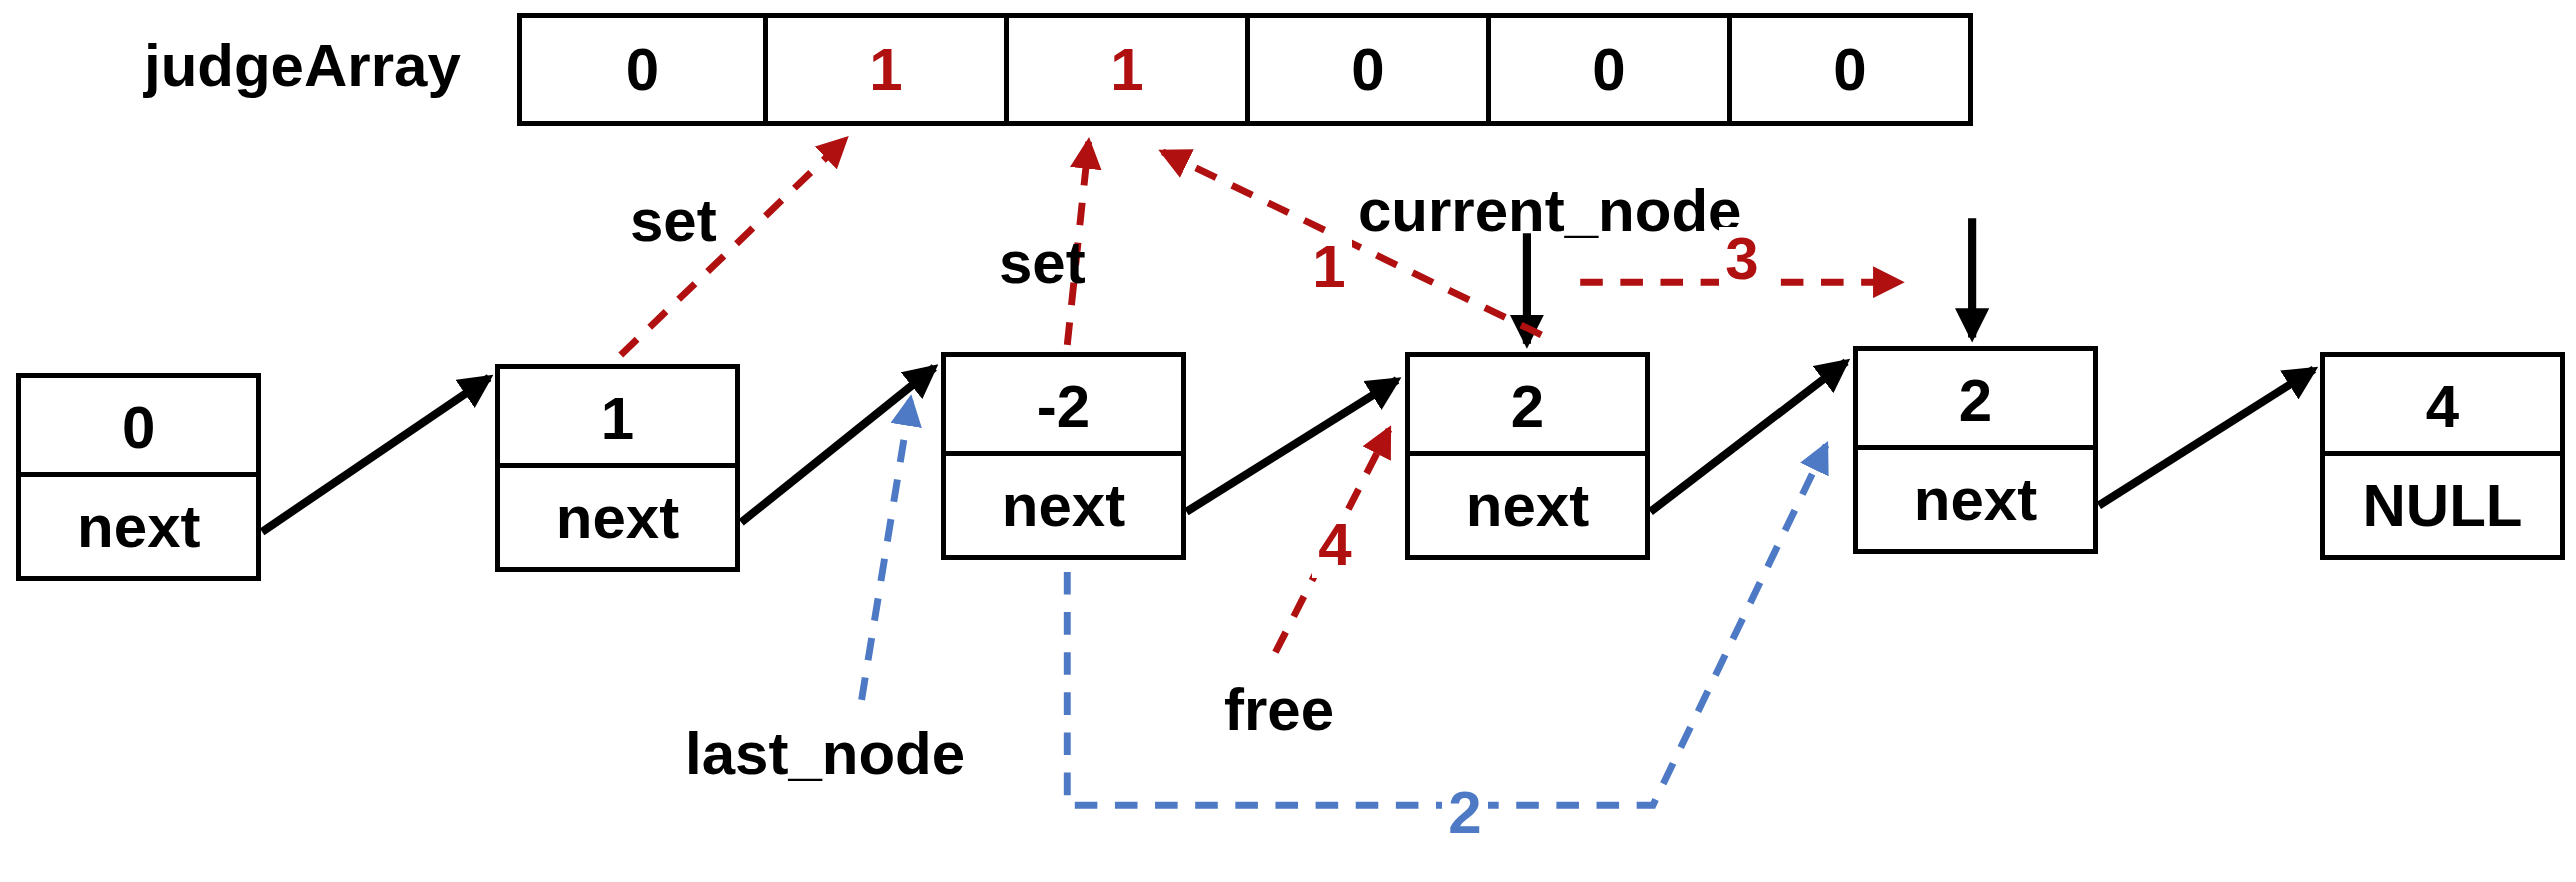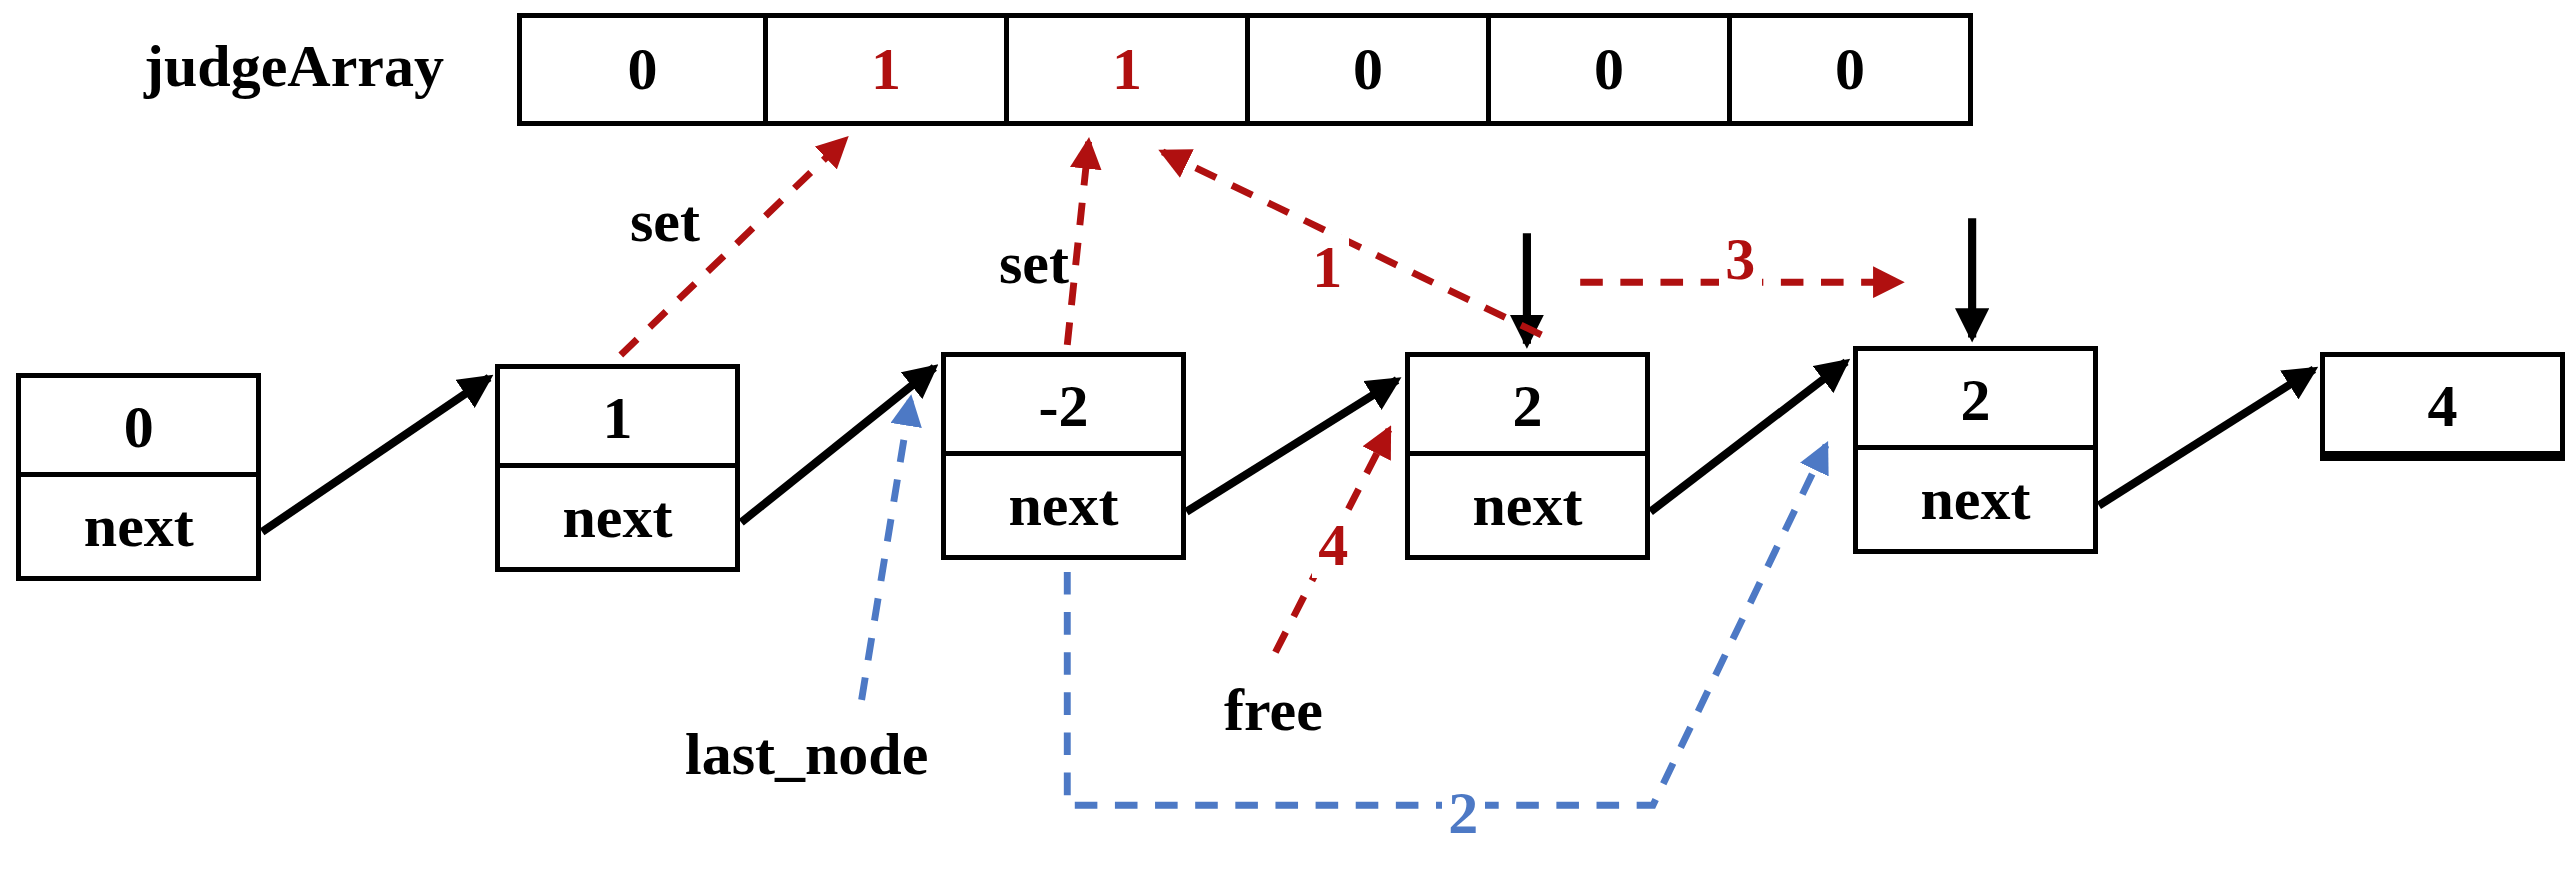--- a/index.html
+++ b/index.html
@@ -1,20 +1,20 @@
 <!DOCTYPE html>
 <html style="--red: #b01010; --blue: #4d79c5;font-size:10px"><head>
 <meta charset="utf-8">
 <style>
   :root { --red:#b01010; --blue:#4d79c5; }
   * { box-sizing: border-box; }
   html, body { margin:0; padding:0; background:#fff; }
   #canvas {
     position:relative; width:2576px; height:883px; background:#fff;
-    font-family:Liberation Serif, serif; font-weight:bold; color:#000;
+    font-family:Liberation Sans, sans-serif; font-weight:bold; color:#000;
     overflow:hidden;
   }
   .label { position:absolute; font-size:60px; line-height:1.08; white-space:nowrap; }
   .red-text { color:var(--red); }
   .blue-text { color:var(--blue); }
   .step { background:#fff; padding:0 6.3px; z-index:5; }
 
   
   .judge-array { position:absolute; left:517px; top:13px; display:flex; border:5px solid #000; background:#fff; z-index:1; }
   .acell { width:241px; height:103px; border-left:5px solid #000; text-align:center; line-height:103px; font-size:60px; }
@@ -63,20 +63,21 @@
   <div class="node" style="left:1405px; top:352px;">
     <div class="cell value">2</div>
     <div class="cell next">next</div>
   </div>
   <div class="node" style="left:1853px; top:346px;">
     <div class="cell value">2</div>
     <div class="cell next">next</div>
   </div>
   <div class="node" style="left:2320px; top:352px;">
     <div class="cell value">4</div>
+    <div class="cell next">NULL</div>
   </div>
 
   <svg class="arrows" width="2576" height="883" viewBox="0 0 4108 1408">
     <defs>
       <marker id="ah-black" viewBox="0 0 10 10" refX="8.5" refY="5" markerWidth="4.2" markerHeight="4.2" orient="auto-start-reverse">
         <path d="M0,0 L10,5 L0,10 z" fill="#000"></path>
       </marker>
       <marker id="ah-red" viewBox="0 0 10 10" refX="8.5" refY="5" markerWidth="4.6" markerHeight="4.6" orient="auto-start-reverse">
         <path d="M0,0 L10,5 L0,10 z" fill="var(--red,#b01010)"></path>
       </marker>
@@ -100,20 +101,21 @@
     <line class="dash-red" x1="2520" y1="450" x2="3030" y2="450" marker-end="url(#ah-red)"></line>
     <line class="dash-red" x1="2034" y1="1040" x2="2215" y2="685" marker-end="url(#ah-red)"></line>
 
     <line class="dash-blue" x1="1374" y1="1116" x2="1452" y2="636" marker-end="url(#ah-blue)"></line>
     <polyline class="dash-blue" points="1702,912 1702,1284 2636,1284 2912,710" marker-end="url(#ah-blue)"></polyline>
   </svg>
 
   <div class="lbl-layer">
     <div class="label" style="left:630px; top:181px;">set</div>
     <div class="label" style="left:999px; top:223px;">set</div>
+    <div class="label" style="left:1358px; top:171px;">current_node</div>
     <div class="label" style="left:685px; top:714px;">last_node</div>
     <div class="label" style="left:1224px; top:670px;">free</div>
     <div class="label step red-text" style="left:1306px; top:227px;">1</div>
     <div class="label step red-text" style="left:1719px; top:219px;">3</div>
     <div class="label step red-text" style="left:1312px; top:505px;">4</div>
     <div class="label step blue-text" style="left:1442px; top:773px;">2</div>
   </div>
 
 </div>
 

